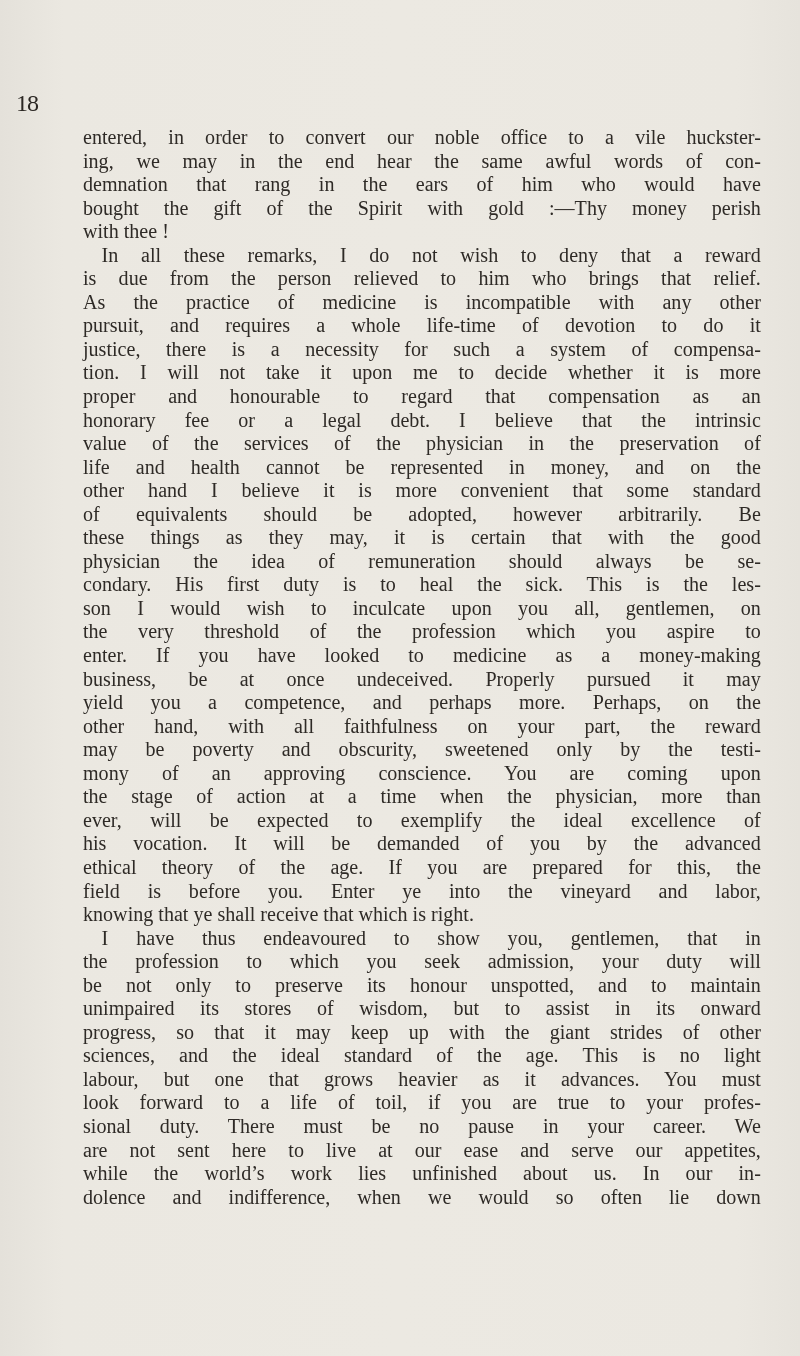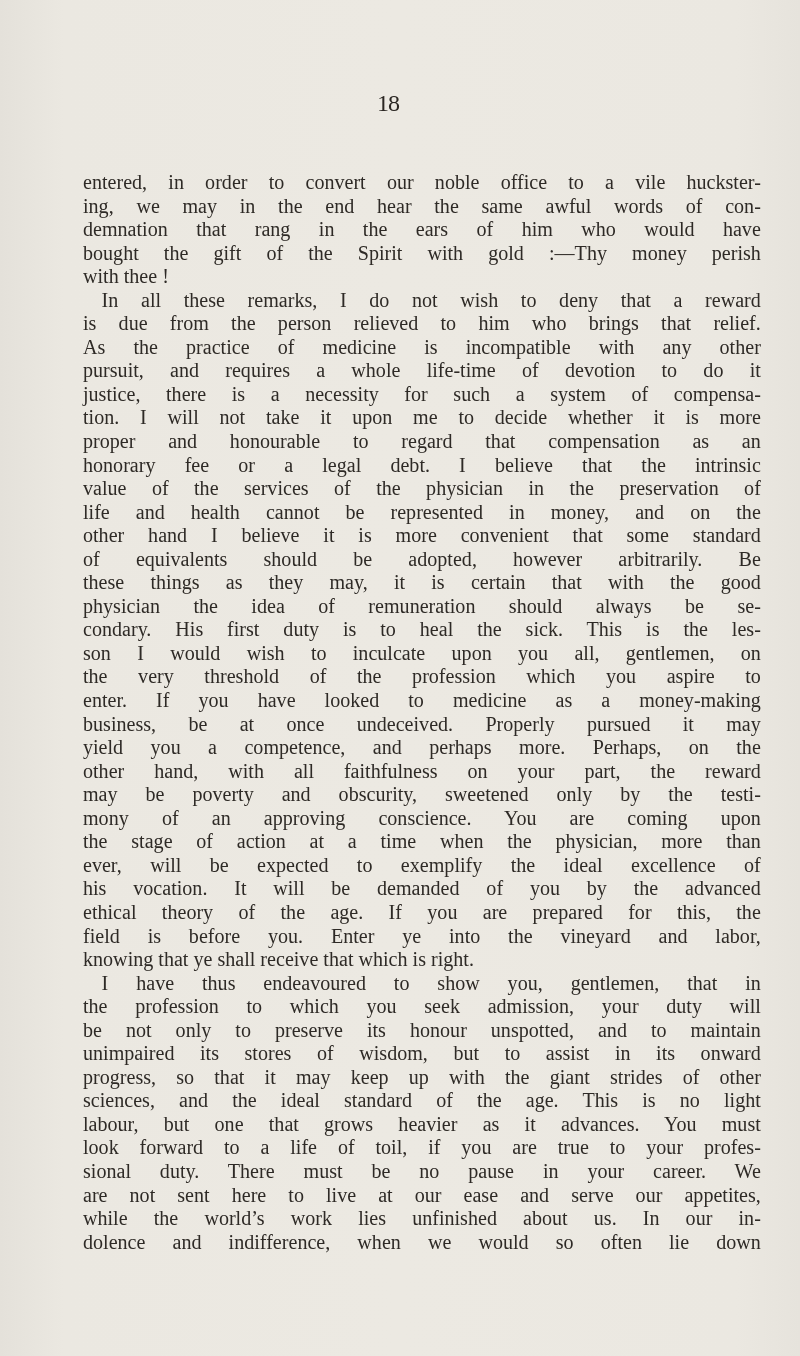--- a/index.html
+++ b/index.html
@@ -12,36 +12,36 @@
       height: 1356px;
       position: relative;
       overflow: hidden;
       background: linear-gradient(90deg, #e4e1da 0%, #ebe8e1 8%, #ece9e2 50%, #ebe8e1 92%, #e6e3dc 100%);
     }
     .page-number {
       position: absolute;
       top: 90px;
       left: 0;
       width: 776px;
-      text-align: center;
+      text-align: left;
       font-family: "Liberation Serif", "DejaVu Serif", serif;
       font-size: 24px;
       color: #2b2723;
       letter-spacing: -1px;
+      padding-left: 16px;
     }
     .body-text {
       position: absolute;
       top: 126px;
       left: 83px;
       width: 678px;
       font-family: "Liberation Serif", "DejaVu Serif", serif;
       font-size: 21.6px;
       line-height: 23.55px;
       color: #2e2a26;
-      margin-top: 45px;
     }
     .line {
       display: block;
       text-align: justify;
       text-align-last: justify;
       white-space: nowrap;
       height: 23.55px;
       overflow: visible;
       transform: scaleX(0.93);
       transform-origin: left center;

